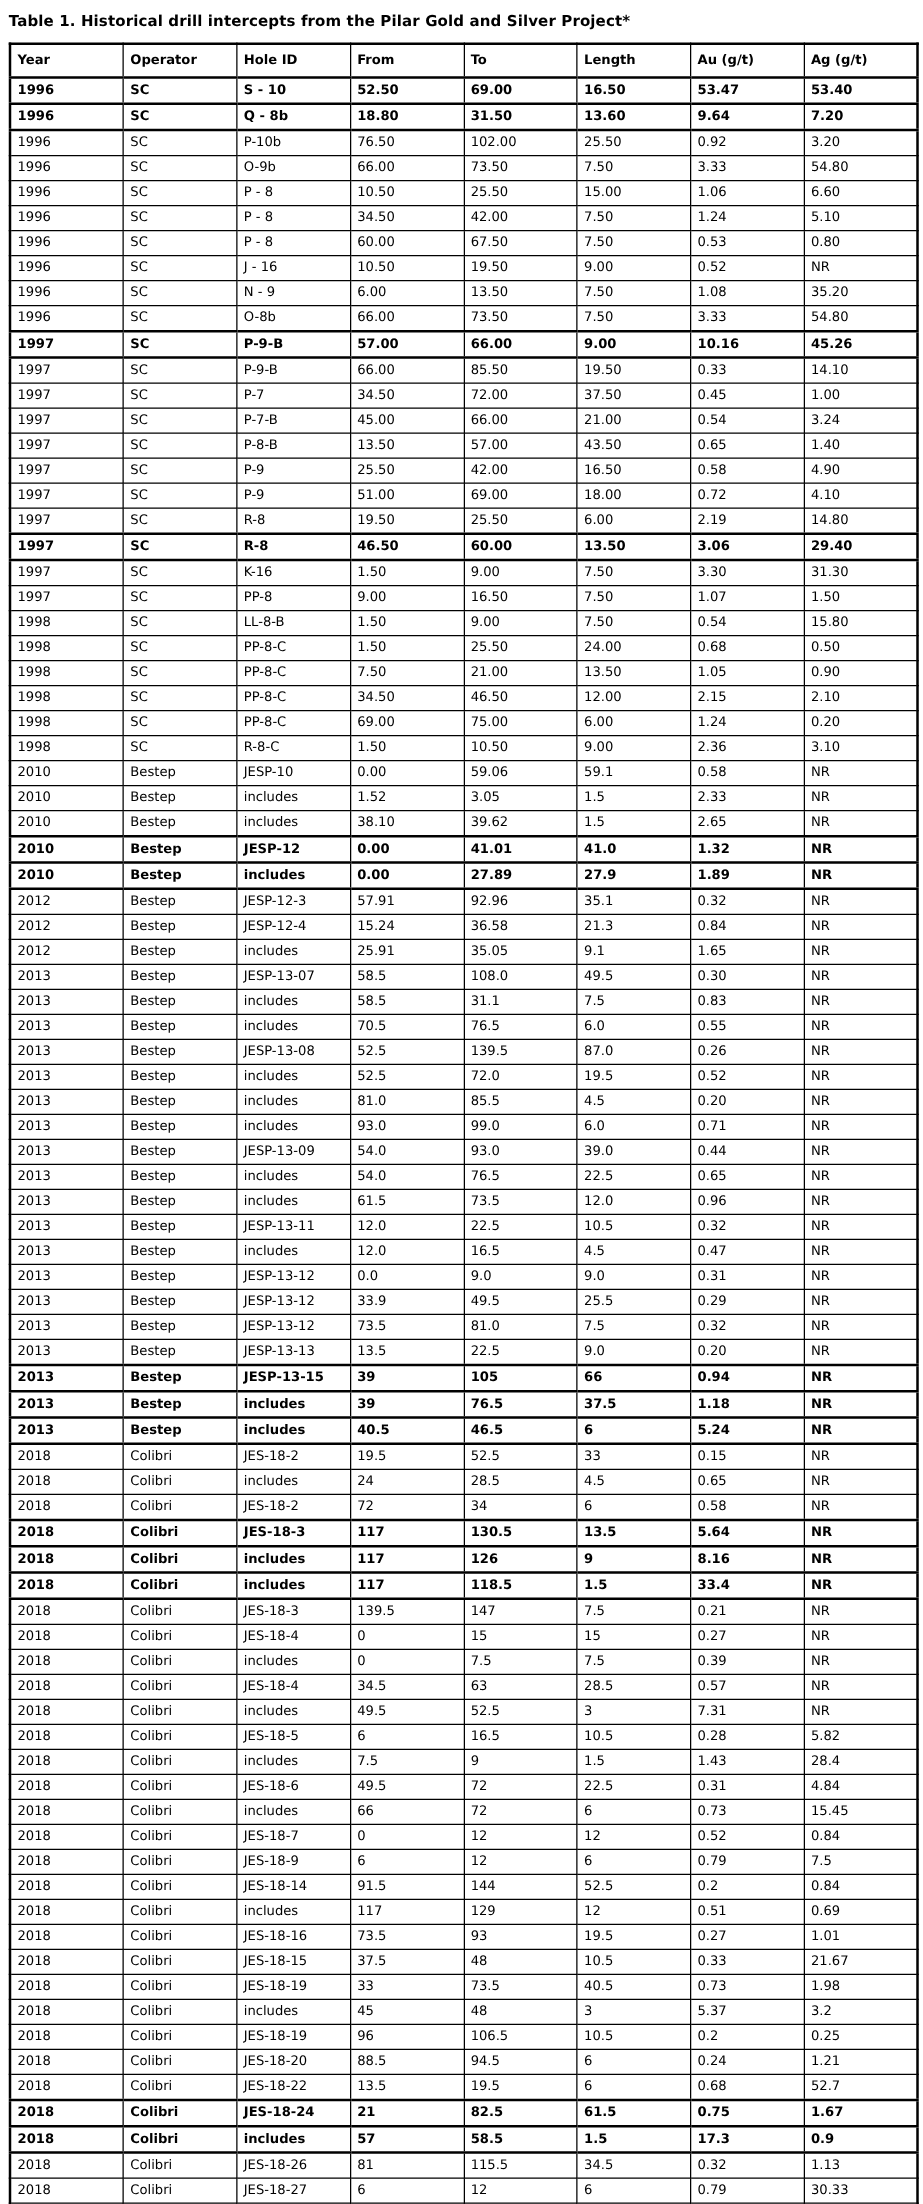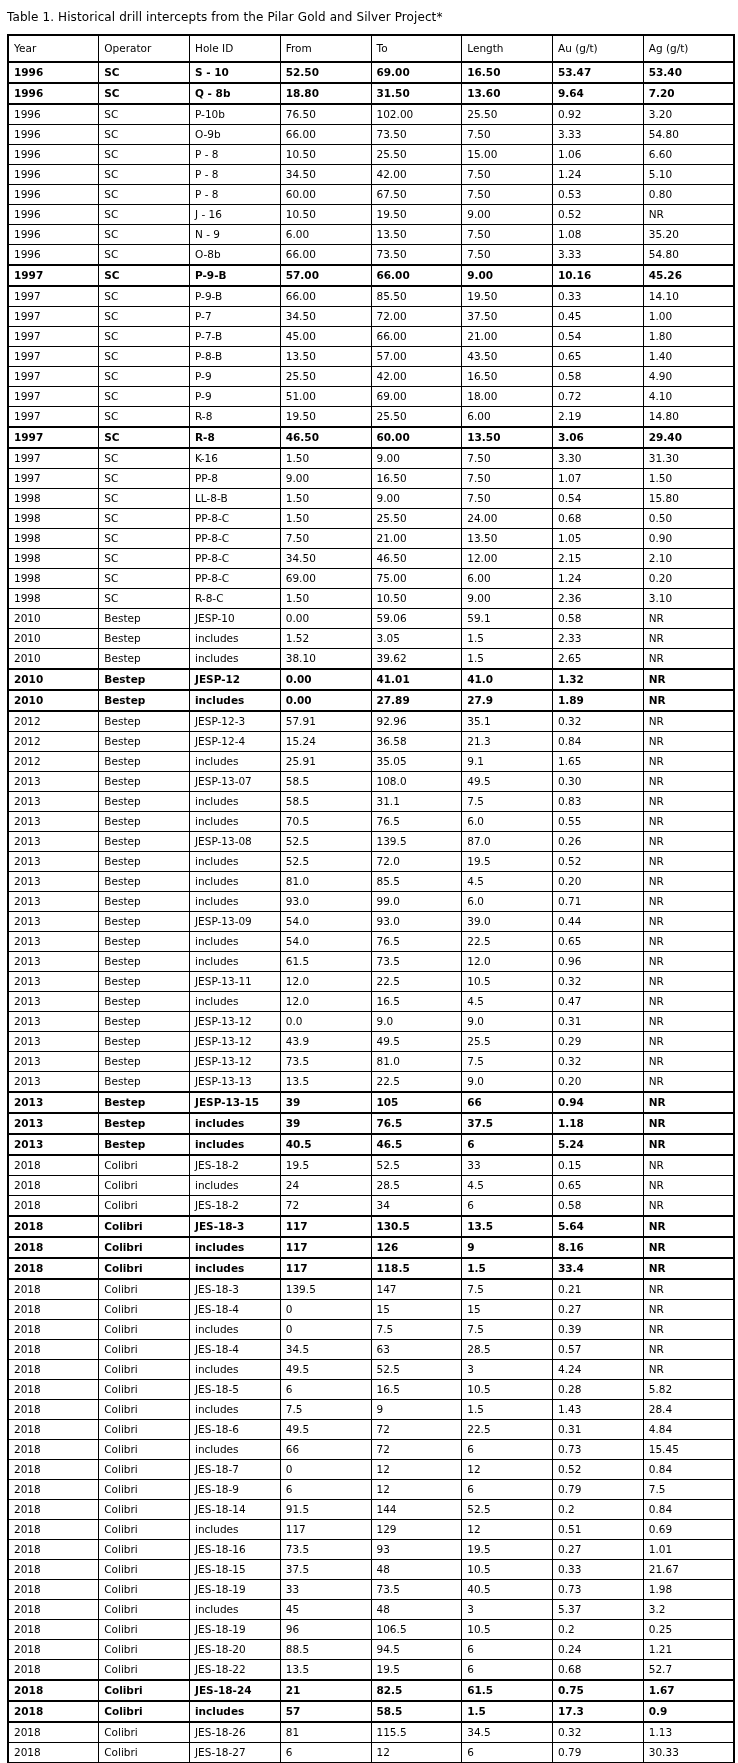--- a/index.html
+++ b/index.html
@@ -9,21 +9,21 @@
     font-family: "DejaVu Sans", "Liberation Sans", sans-serif;
     color: #000000;
   }
   .page {
     width: 738px;
     box-sizing: border-box;
     padding: 8px 6px 10px 6px;
   }
   .title {
     font-size: 12px;
-    font-weight: 400;
+    font-weight: 700;
     margin: 2px 0 10px 1px;
     letter-spacing: 0.1px;
   }
   table.drill {
     border-collapse: collapse;
     table-layout: fixed;
     width: 726px;
     margin-left: 1px;
     border: 2px solid #000000;
   }
@@ -32,21 +32,21 @@
     border: 1px solid #000000;
     font-size: 10.5px;
     line-height: 13px;
     padding: 3px 3px 3px 5px;
     text-align: left;
     vertical-align: middle;
     white-space: nowrap;
     overflow: hidden;
   }
   table.drill th {
-    font-weight: normal;
+    font-weight: bold;
     padding-top: 6px;
     padding-bottom: 6px;
   }
   tr.bold td {
     font-weight: bold;
     border-top-width: 2px;
     border-bottom-width: 2px;
   }
 </style>
 </head>
@@ -211,21 +211,21 @@
           <td>1.00</td>
         </tr>
         <tr>
           <td>1997</td>
           <td>SC</td>
           <td>P-7-B</td>
           <td>45.00</td>
           <td>66.00</td>
           <td>21.00</td>
           <td>0.54</td>
-          <td>1.80</td>
+          <td>3.24</td>
         </tr>
         <tr>
           <td>1997</td>
           <td>SC</td>
           <td>P-8-B</td>
           <td>13.50</td>
           <td>57.00</td>
           <td>43.50</td>
           <td>0.65</td>
           <td>1.40</td>
@@ -557,21 +557,21 @@
           <td>0.0</td>
           <td>9.0</td>
           <td>9.0</td>
           <td>0.31</td>
           <td>NR</td>
         </tr>
         <tr>
           <td>2013</td>
           <td>Bestep</td>
           <td>JESP-13-12</td>
-          <td>43.9</td>
+          <td>33.9</td>
           <td>49.5</td>
           <td>25.5</td>
           <td>0.29</td>
           <td>NR</td>
         </tr>
         <tr>
           <td>2013</td>
           <td>Bestep</td>
           <td>JESP-13-12</td>
           <td>73.5</td>
@@ -720,21 +720,21 @@
           <td>0.57</td>
           <td>NR</td>
         </tr>
         <tr>
           <td>2018</td>
           <td>Colibri</td>
           <td>includes</td>
           <td>49.5</td>
           <td>52.5</td>
           <td>3</td>
-          <td>4.24</td>
+          <td>7.31</td>
           <td>NR</td>
         </tr>
         <tr>
           <td>2018</td>
           <td>Colibri</td>
           <td>JES-18-5</td>
           <td>6</td>
           <td>16.5</td>
           <td>10.5</td>
           <td>0.28</td>

